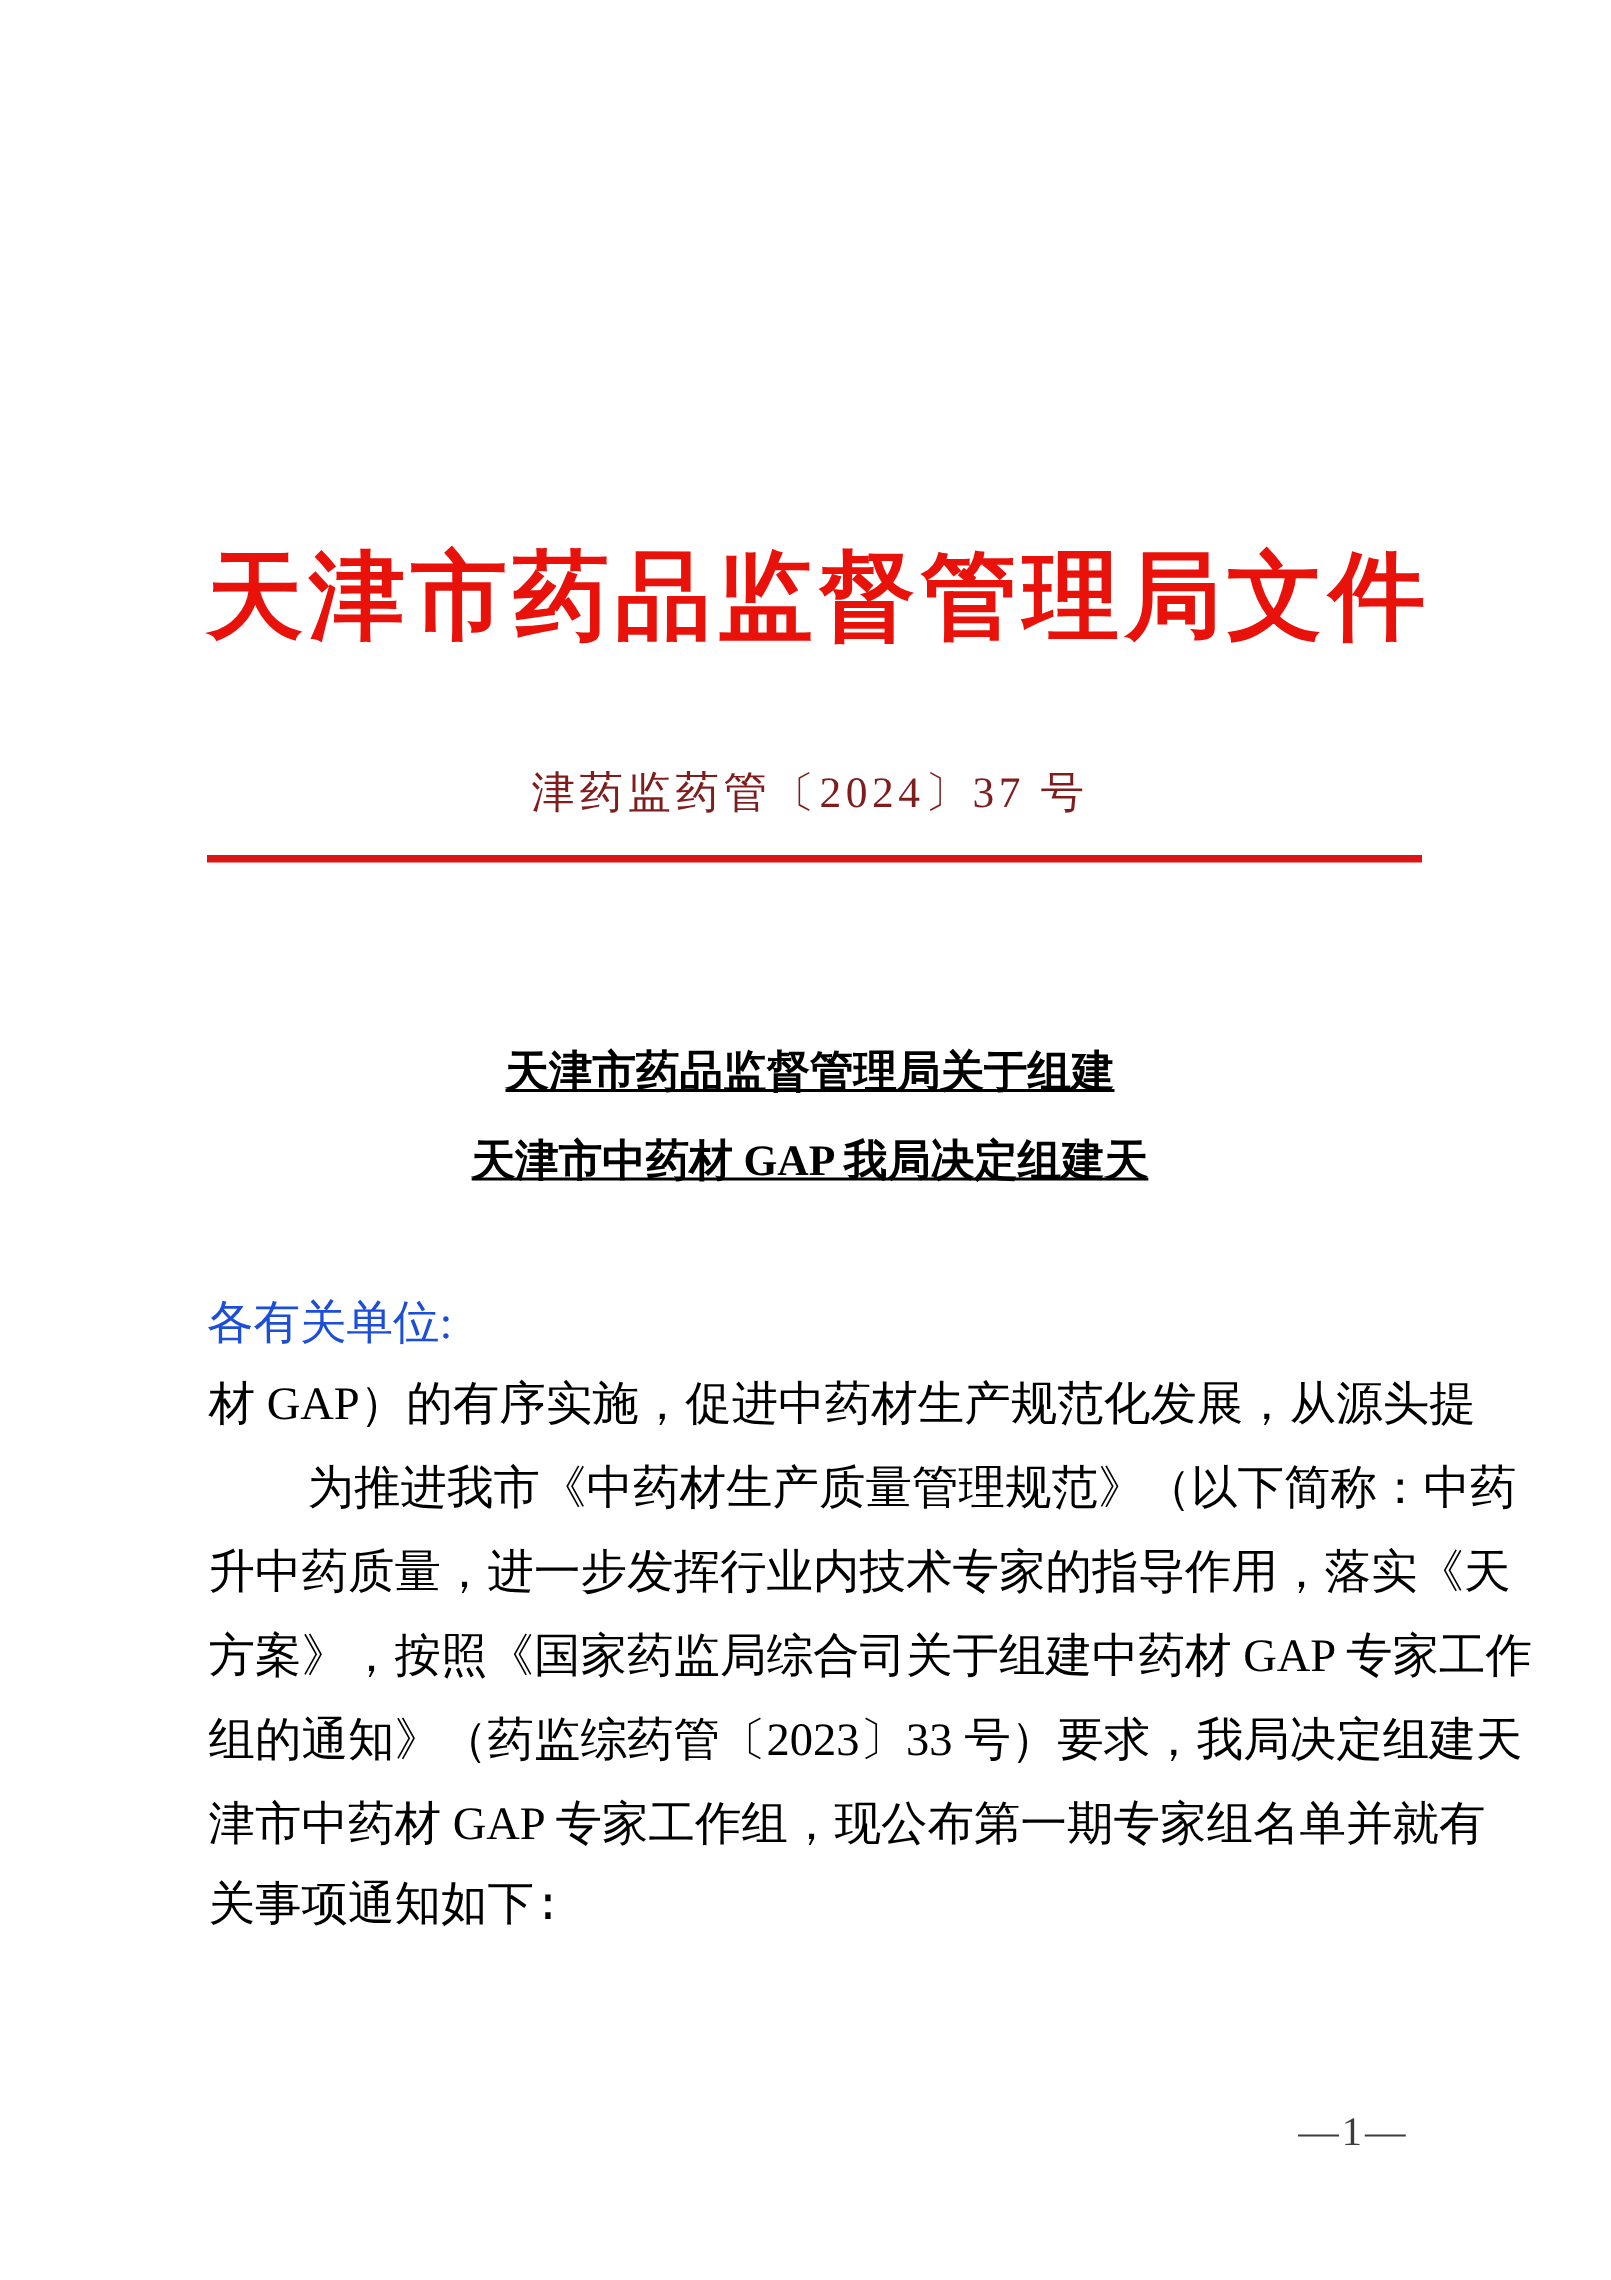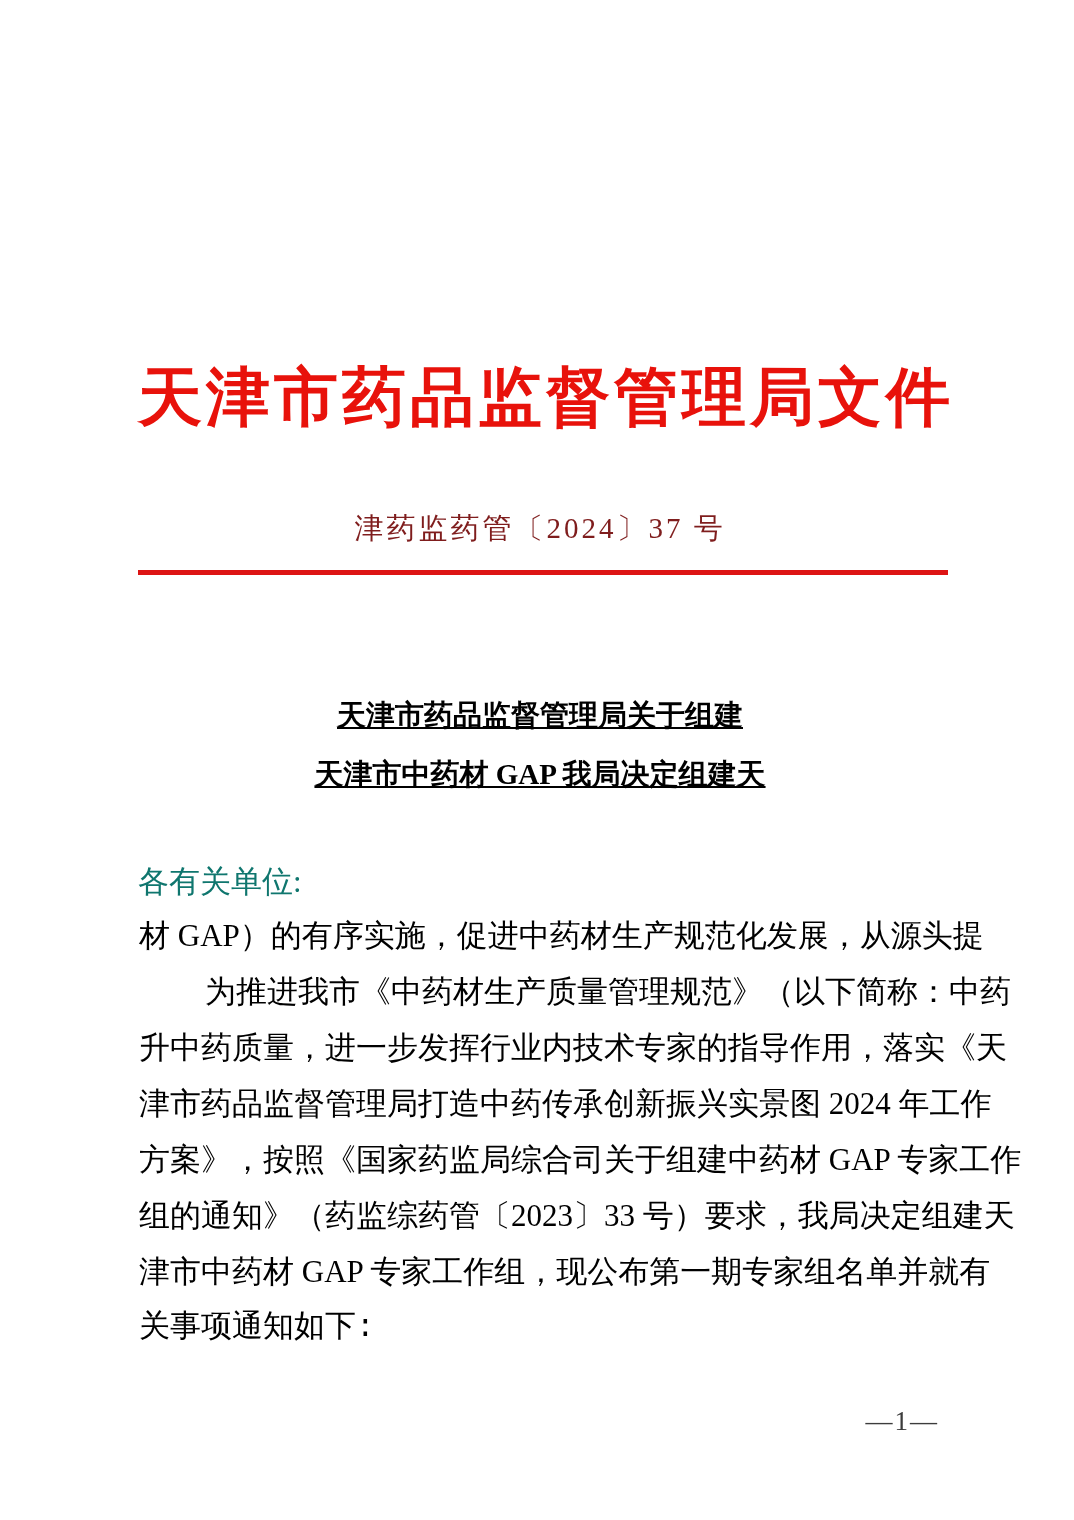--- a/index.html
+++ b/index.html
@@ -60,21 +60,21 @@
     color: #000000;
     text-decoration: underline;
   }
   .salutation {
     position: absolute;
     top: 856px;
     left: 135px;
     width: 812px;
     font-size: 31px;
     line-height: 46px;
-    color: #0f766e;
+    color: #1d4ed8;
   }
   .paragraph {
     position: absolute;
     top: 904px;
     left: 135px;
     width: 812px;
     font-size: 31px;
     color: #000000;
   }
   .pline {
@@ -113,21 +113,20 @@
     <div>天津市药品监督管理局关于组建</div>
     <div>天津市中药材 GAP 我局决定组建天</div>
   </div>
 
   <div class="salutation">各有关单位:</div>
 
   <div class="paragraph">
     <div class="pline">材 GAP）的有序实施，促进中药材生产规范化发展，从源头提</div>
     <div class="pline first">为推进我市《中药材生产质量管理规范》（以下简称：中药</div>
     <div class="pline">升中药质量，进一步发挥行业内技术专家的指导作用，落实《天</div>
-    <div class="pline">津市药品监督管理局打造中药传承创新振兴实景图 2024 年工作</div>
     <div class="pline">方案》，按照《国家药监局综合司关于组建中药材 GAP 专家工作</div>
     <div class="pline">组的通知》（药监综药管〔2023〕33 号）要求，我局决定组建天</div>
     <div class="pline">津市中药材 GAP 专家工作组，现公布第一期专家组名单并就有</div>
     <div class="pline last">关事项通知如下:</div>
   </div>
 
   <div class="page-number">—1—</div>
 
 </div>
 

